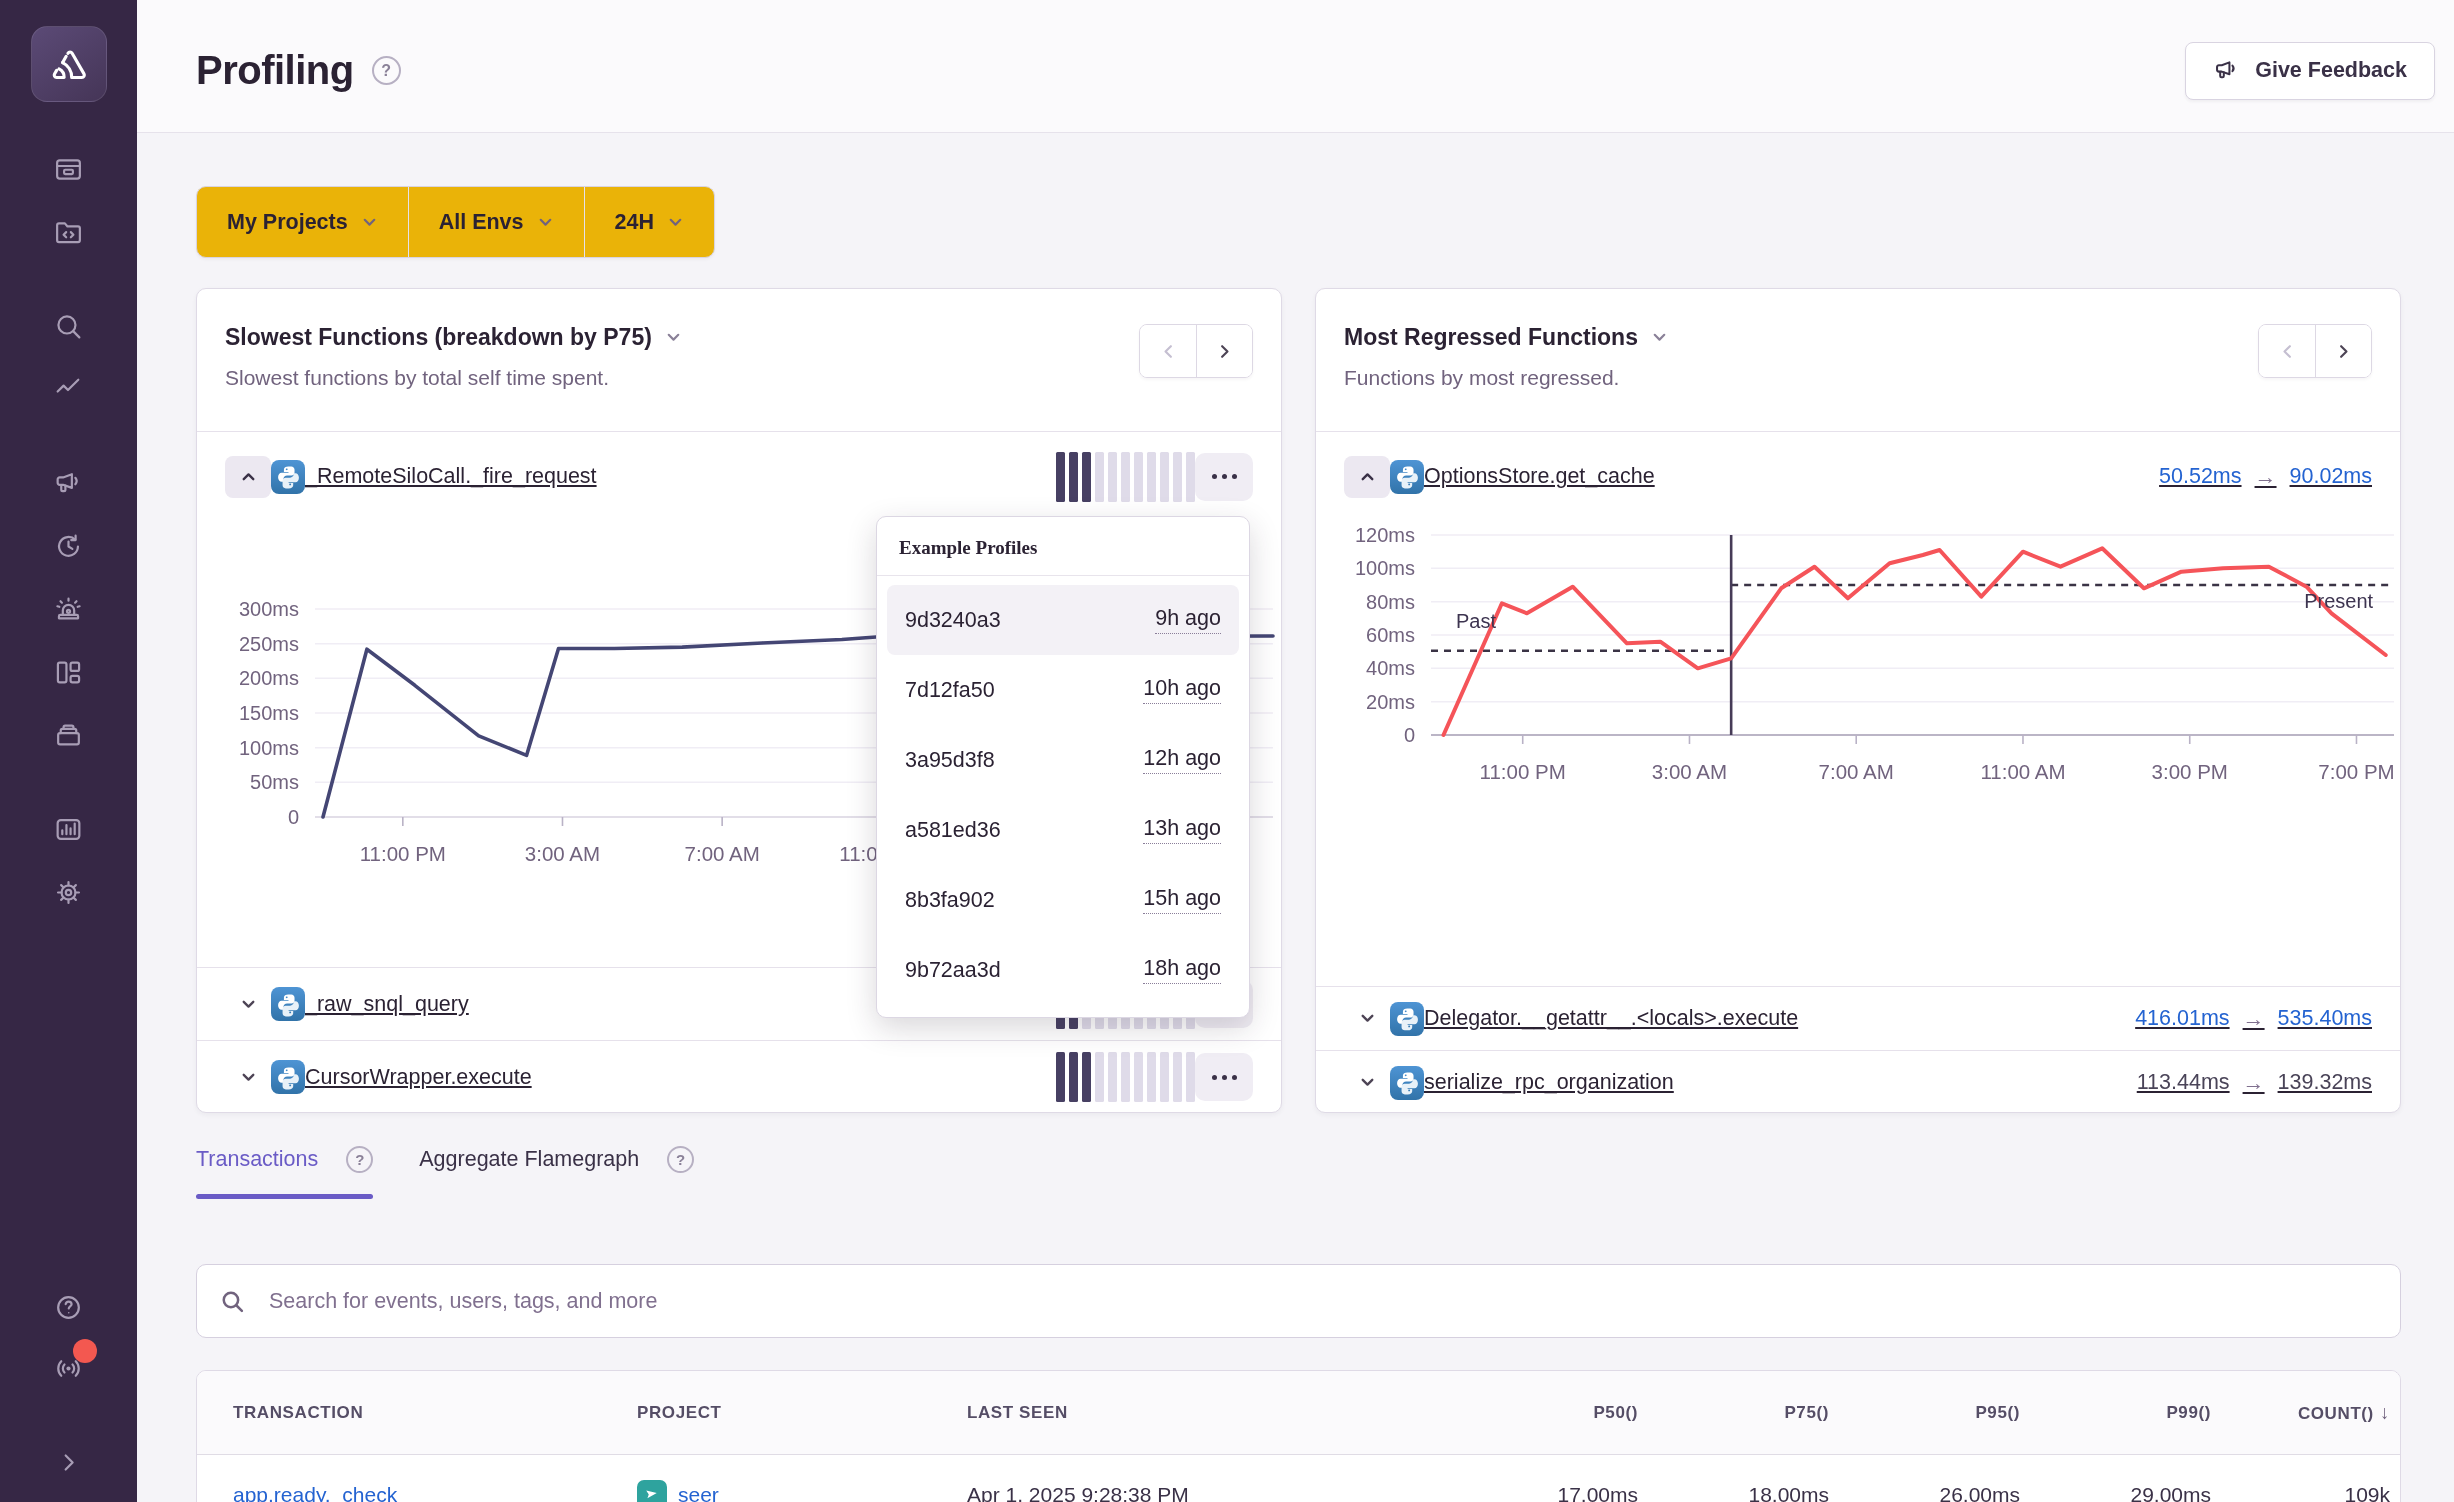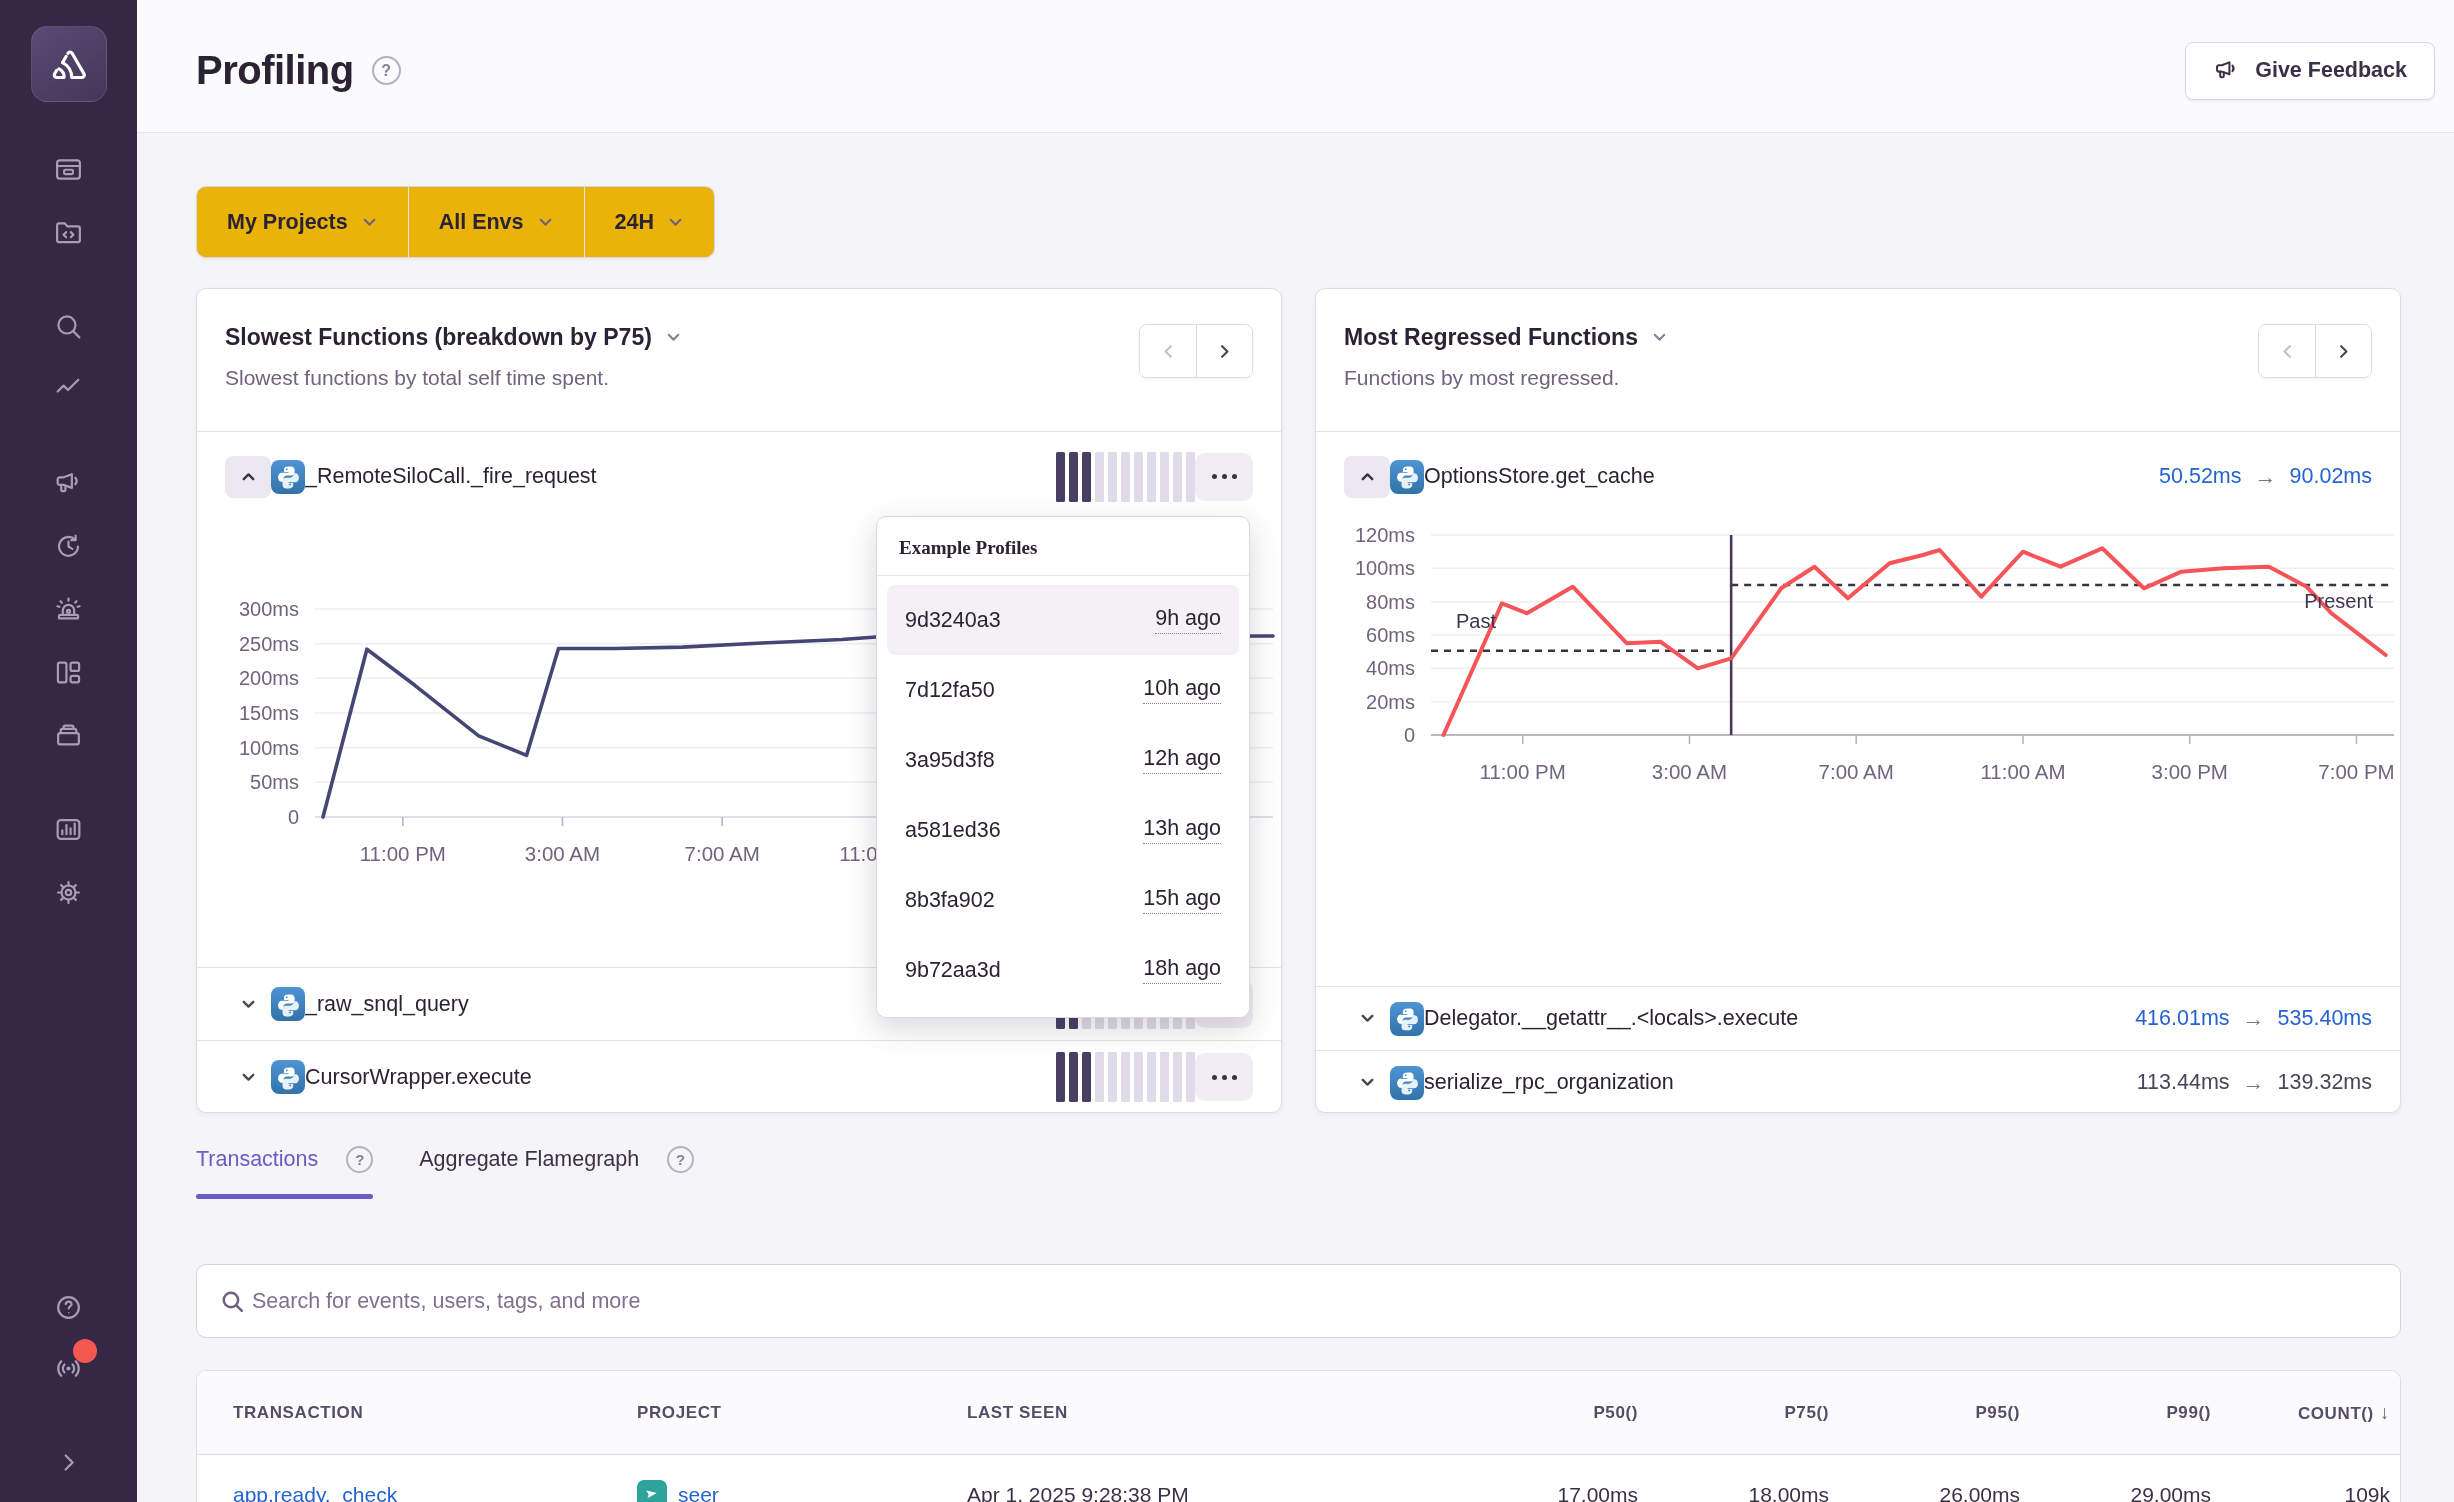--- a/index.html
+++ b/index.html
@@ -96,21 +96,21 @@
   .pager button {
     width: 56px; height: 52px; background: #fff; border: none; cursor: pointer;
     display: flex; align-items: center; justify-content: center;
   }
   .pager button + button { border-left: 1px solid #DDD8E4; }
   .pager .prev { color: #C5BFD1; }
   .pager .next { color: #4D4455; }
   
   .fn-row {
     display: flex; align-items: center; 
-    padding: 0 28px; border-top: 1px solid #E6E1EB;
+    padding: 0 28px; border-top: 1px solid #E6E1EB; text-decoration: underline;
   }
   .fn-row.top { height: 90px; }
   .rows-left .fn-row { height: 73px; }
   .rows-right .fn-row { height: 64px; }
   .collapse-btn {
     width: 46px; height: 42px; flex: none; border: none; border-radius: 8px;
     background: #ECE8F1; color: #3A3147; cursor: pointer;
     display: flex; align-items: center; justify-content: center;
   }
   .plain-chev { width: 46px; flex: none; display: flex; justify-content: center; color: #4D4455; cursor: pointer; }
@@ -158,21 +158,21 @@
   }
   .tab.active { color: #6A5BC6; }
   .tab.active::after {
     content: ""; position: absolute; left: 0; right: 0; bottom: 0; height: 5px;
     border-radius: 3px; background: #6A5BC6;
   }
   
   .searchbar {
     margin-top: 65px; height: 74px; width: 2205px;
     background: #fff; border: 1px solid #D6D0DF; border-radius: 10px;
-    display: flex; align-items: center; gap: 7px; padding: 0 23px;
+    display: flex; align-items: center; gap: 24px; padding: 0 23px;
   }
   .searchbar svg { color: #71637E; flex: none; }
   .searchbar input {
     flex: 1; border: none; outline: none; font-family: inherit;
     font-size: 21.5px; color: #2B2233; background: transparent;
   }
   .searchbar input::placeholder { color: #80708F; }
   
   .table {
     margin-top: 32px; width: 2205px;

